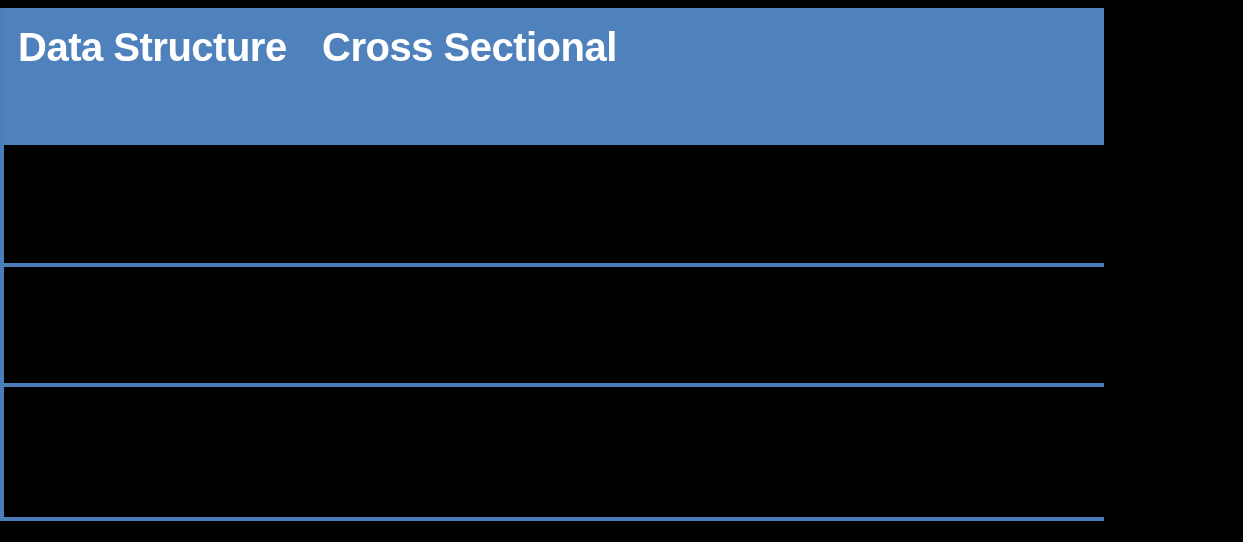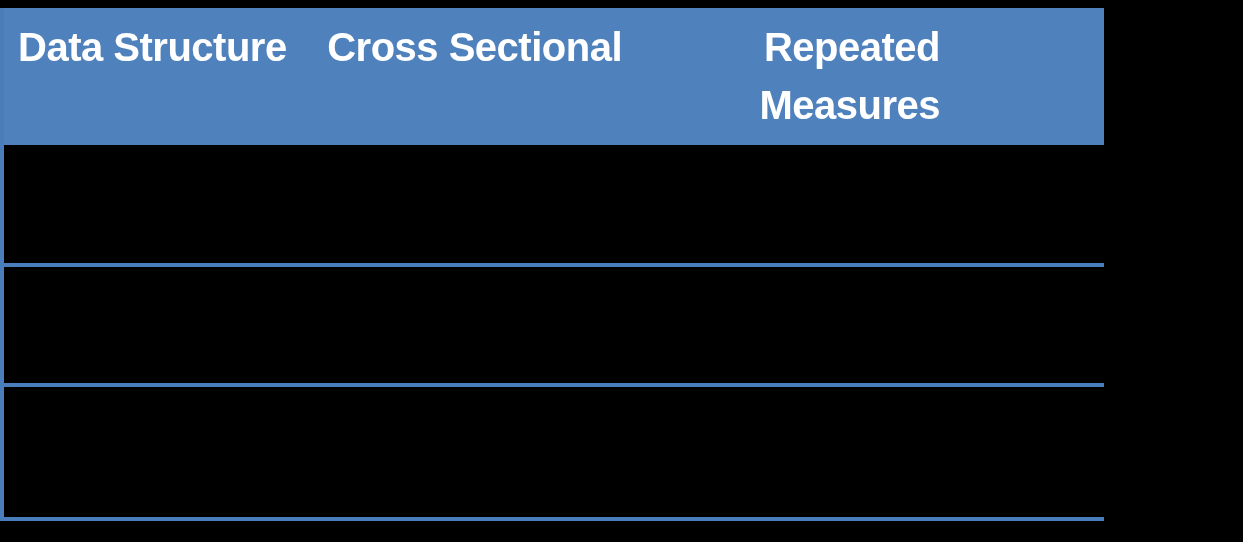--- a/index.html
+++ b/index.html
@@ -34,21 +34,21 @@
     height: 137px;
     box-sizing: border-box;
   }
   .header-cell {
     color: #FFFFFF;
     font-weight: bold;
     font-size: 40px;
     line-height: 58px;
     letter-spacing: -0.5px;
     padding-top: 10px;
-    text-align: right;
+    text-align: left;
     overflow: hidden;
   }
   .header-cell.first {
     text-align: left;
     padding-left: 14px;
   }
   .body-row {
     background: #000000;
     height: 118px;
   }
@@ -60,21 +60,20 @@
 </style>
 </head>
 <body>
 
 <div class="stage">
   <div class="tbl">
 
     <div class="row header-row">
       <div class="header-cell first">Data Structure</div>
       <div class="header-cell">Cross Sectional</div>
-      <div class="header-cell">Repeated Measures</div>
     </div>
 
     <div class="row body-row r1">
       <div class="cell"></div>
       <div class="cell"></div>
       <div class="cell"></div>
       <div class="cell"></div>
     </div>
 
     <div class="row body-row r2">

